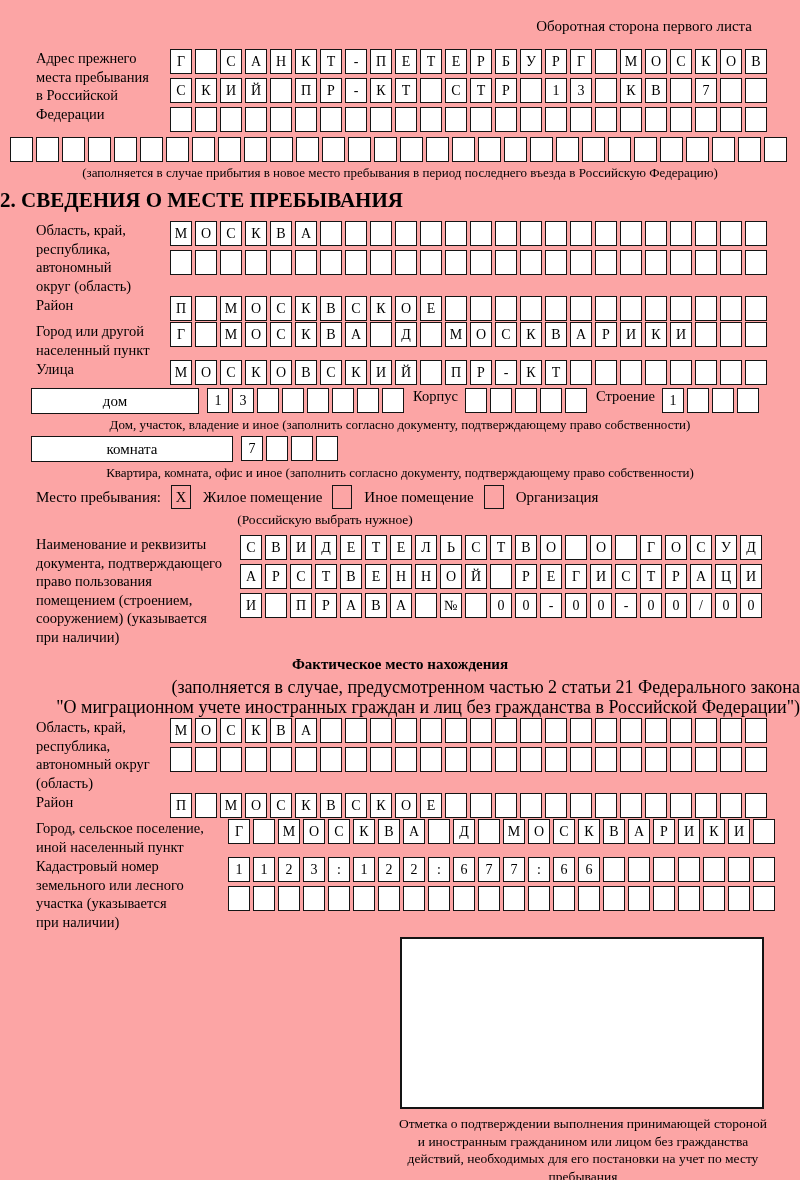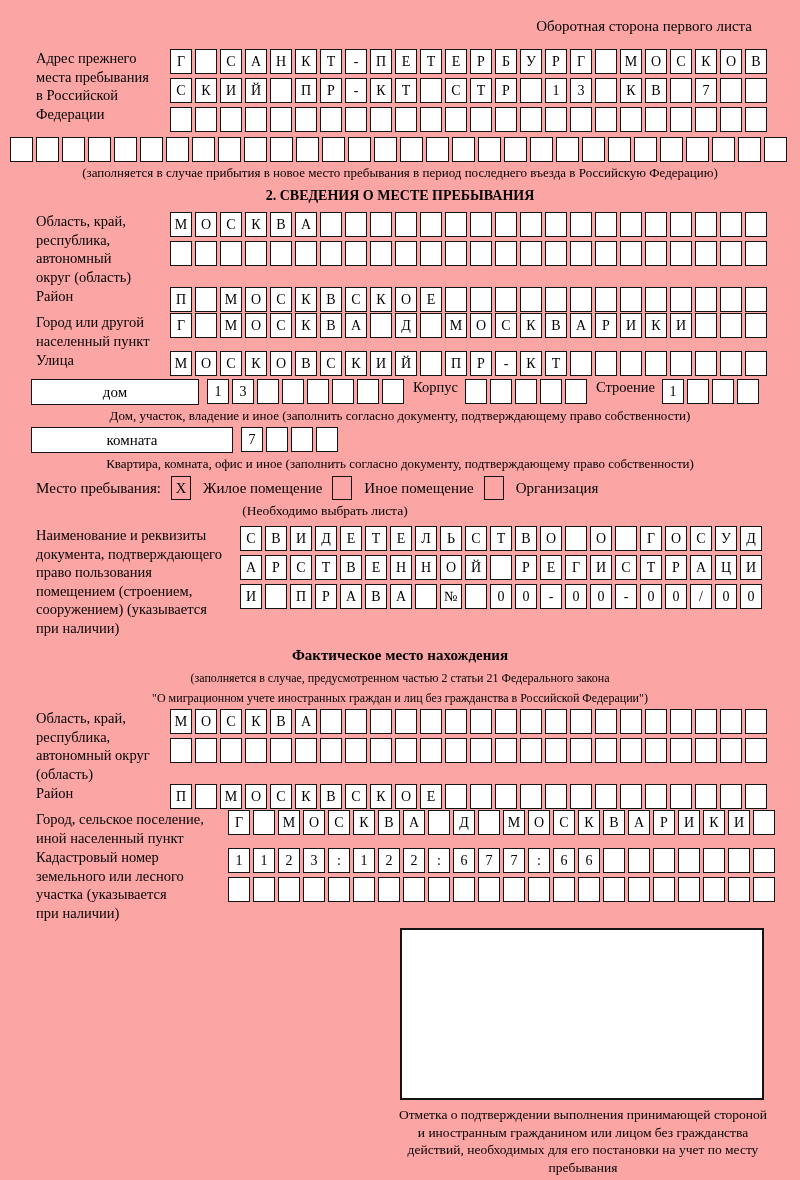--- a/index.html
+++ b/index.html
@@ -17,36 +17,36 @@
   .rows{display:flex;flex-direction:column;gap:4px;}
   .cellrow{display:flex;gap:3px;height:25px;}
   .cell{
     box-sizing:border-box;flex:none;width:22px;height:25px;
     border:1.5px solid #141414;display:flex;align-items:center;justify-content:center;
     font-size:14px;line-height:1;background:#fff;
   }
   .fullw{margin:5px 0 3px 10px;}
   .fullw .cell{width:23px;}
   .note{text-align:center;font-size:13px;margin:2px 0 3px;}
-  .sec-title{text-align:center;font-weight:bold;font-size:14px;margin:7px 0 8px;}
+  .sec-title{font-weight:bold;font-size:21px;margin:7px 0 8px;}
   .adr{margin-top:14px;}
   .house-row{display:flex;margin:3px 0 3px 31px;font-size:14.5px;}
   .wbox{box-sizing:border-box;border:1.8px solid #141414;height:26px;flex:none;
         display:flex;align-items:center;justify-content:center;font-size:15px;background:#fff;}
   .dom{width:168px}
   .kv{width:202px}
   .hcells{display:flex;gap:3px;height:25px;}
   .htxt{padding:0 7px 0 9px;flex:none;}
   .gap8{margin-left:8px}
   .stay{display:flex;align-items:center;margin:4px 0 0 36px;font-size:15px;}
   .chk{box-sizing:border-box;width:20px;height:24px;border:1.6px solid #141414;flex:none;
        display:flex;align-items:center;justify-content:center;font-size:14.5px;margin:0 12px 0 10px;}
   .sel-note{text-align:center;padding-right:150px;font-size:13.5px;margin:3px 0 7px;}
   .fact-title{text-align:center;font-weight:bold;font-size:15px;margin:10px 0 6px;}
-  .subt{text-align:center;font-size:12px;line-height:17.5px;margin-bottom:2px;}
+  .subt{text-align:right;font-size:18px;line-height:17.5px;margin-bottom:2px;}
   .subt:last-of-type{margin-bottom:7px;}
   .stamp{box-sizing:border-box;margin:6px 0 6px 400px;width:364px;height:172px;border:2px solid #141414;background:#fff;}
   .caption{margin-left:398px;width:370px;text-align:center;font-size:13.5px;line-height:17.5px;}
 </style>
 </head>
 <body>
 
 <div class="page">
 
   <div class="hdr">Оборотная сторона первого листа</div>
@@ -368,21 +368,21 @@
 
   <div class="stay">
     <span>Место пребывания:</span>
     <span class="chk">X</span>
     <span>Жилое помещение</span>
     <span class="chk"></span>
     <span>Иное помещение</span>
     <span class="chk"></span>
     <span>Организация</span>
   </div>
-  <div class="sel-note">(Необходимо выбрать листа)</div>
+  <div class="sel-note">(Российскую выбрать нужное)</div>
 
   <div class="field">
     <div class="flabel w240">Наименование и реквизиты
 документа, подтверждающего
 право пользования
 помещением (строением,
 сооружением) (указывается
 при наличии)</div>
     <div class="rows">
       <div class="cellrow">

